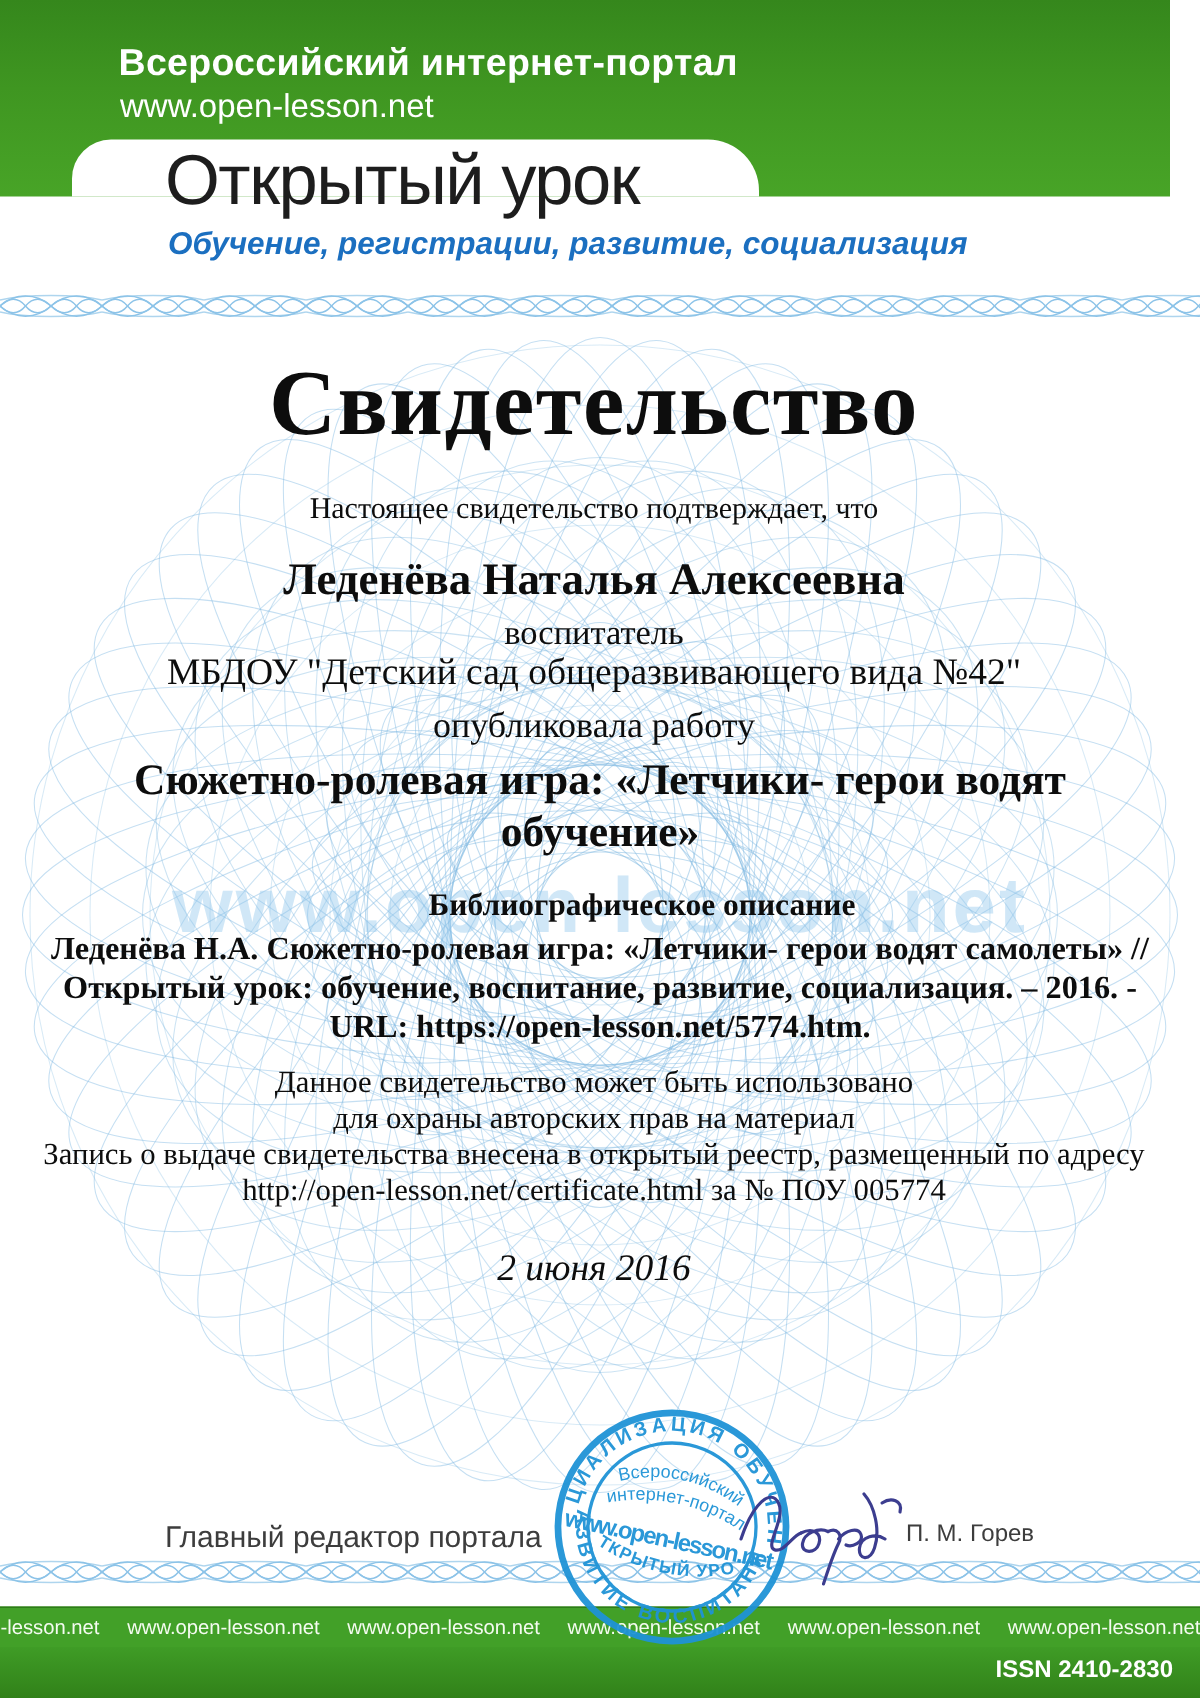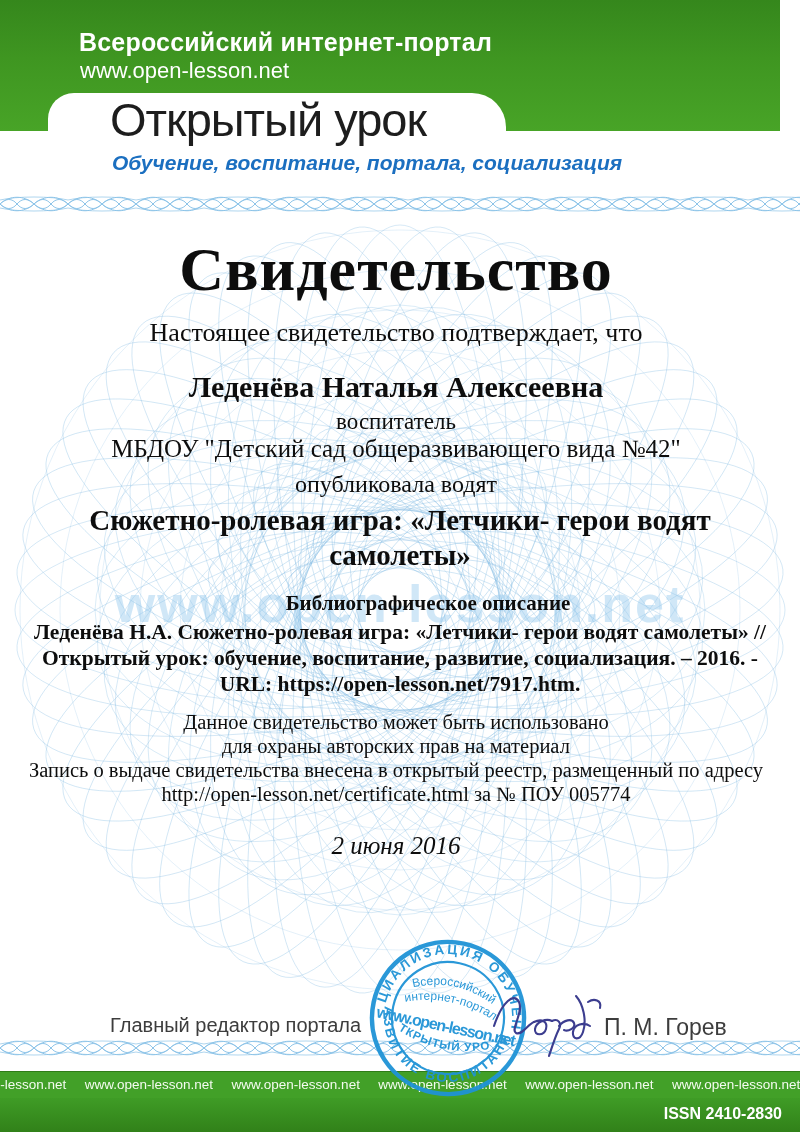--- a/index.html
+++ b/index.html
@@ -21,34 +21,34 @@
   #braid-top{top:192px;} #braid-bottom{top:1036px;}
   #rosette{position:absolute;left:0;top:200px;width:800px;height:820px;z-index:0;}
   .watermark{position:absolute;left:0;top:574px;width:800px;text-align:center;z-index:1;
              font-size:52px;font-weight:bold;letter-spacing:2px;color:rgba(142,197,235,.42);}
 
   
   .cert{position:absolute;left:0;top:0;width:800px;z-index:2;text-align:center;
         font-family:"Liberation Serif",serif;color:#0d0d0d;}
   .line{position:absolute;left:0;width:792px;text-align:center;}
   .cert-title{top:234px;font-size:62px;font-weight:bold;letter-spacing:1px;}
-  .confirm{top:318px;font-size:26px;}
+  .confirm{top:328px;font-size:20px;}
   .name{top:370px;font-size:30px;font-weight:bold;}
   .role{top:409px;font-size:23px;}
   .org{top:435px;font-size:25px;}
   .action{top:471px;font-size:24px;}
   .work{top:503px;left:75px;width:650px;font-size:29px;font-weight:bold;line-height:35px;}
   .biblio-h{top:591px;font-size:21px;font-weight:600;margin-left:32px;}
   .cite{top:619px;left:20px;width:760px;font-size:21.5px;font-weight:bold;line-height:26px;text-align:center;}
   .note{top:710px;font-size:20.5px;line-height:24px;}
   .date{top:832px;font-size:25px;font-style:italic;}
 
   
   .editor-label{position:absolute;left:110px;top:1014px;font-size:20px;color:#3d3d3d;z-index:2;}
-  .signer-name{position:absolute;left:604px;top:1014px;font-size:23px;color:#3d3d3d;z-index:2;}
+  .signer-name{position:absolute;left:604px;top:1014px;font-size:16px;color:#3d3d3d;z-index:2;}
   #stamp{position:absolute;left:358px;top:928px;width:180px;height:180px;z-index:3;opacity:.95;}
   #autograph{position:absolute;left:488px;top:968px;width:130px;height:92px;z-index:4;}
 
   
   .url-band{position:absolute;left:0;top:1071px;width:800px;height:26px;background:#42a028;z-index:2;
             border-top:1px solid #2e7c18;border-bottom:1px solid rgba(255,255,255,.5);
             overflow:hidden;white-space:nowrap;}
   .url-band span{color:#f4fbf0;font-size:13.5px;line-height:25px;margin-left:14px;}
   .url-band span:first-child{margin-left:-62px;}
   .footer{position:absolute;left:0;top:1098px;width:800px;height:34px;z-index:2;
@@ -150,21 +150,21 @@
     <circle cx="400" cy="410" r="340" fill="none" stroke="#7fb9e2" stroke-width="0.7" opacity=".3"></circle>
     <circle cx="400" cy="410" r="380" fill="none" stroke="#7fb9e2" stroke-width="0.7" opacity=".3"></circle>
   </svg>
 
 <div class="header">
   <div class="portal-title">Всероссийский интернет-портал</div>
   <div class="portal-url">www.open-lesson.net</div>
   <div class="tab"></div>
 </div>
 <div class="logo-title">Открытый урок</div>
-<div class="logo-subtitle">Обучение, воспитание, портала, социализация</div>
+<div class="logo-subtitle">Обучение, регистрации, развитие, социализация</div>
 
 <svg id="braid-top" class="braid" viewBox="0 0 800 24" preserveAspectRatio="none">
   <defs>
     <pattern id="braidp" width="68" height="24" patternUnits="userSpaceOnUse">
       <g fill="none" stroke="#8cc3e8" stroke-width="1">
         <path d="M0,12 C10,3 24,3 34,12 C44,21 58,21 68,12"></path>
         <path d="M0,12 C10,21 24,21 34,12 C44,3 58,3 68,12"></path>
         <path d="M0,12 C6,6 12,6 17,12 C22,18 28,18 34,12 C40,6 46,6 51,12 C56,18 62,18 68,12"></path>
         <path d="M0,12 C6,18 12,18 17,12 C22,6 28,6 34,12 C40,18 46,18 51,12 C56,6 62,6 68,12"></path>
         <path d="M0,8 C17,4 51,4 68,8" opacity=".7"></path>
@@ -179,27 +179,27 @@
 </svg>
 
 <div class="watermark">www.open-lesson.net</div>
 
 <div class="cert">
   <div class="line cert-title">Свидетельство</div>
   <div class="line confirm">Настоящее свидетельство подтверждает, что</div>
   <div class="line name">Леденёва Наталья Алексеевна</div>
   <div class="line role">воспитатель</div>
   <div class="line org">МБДОУ "Детский сад общеразвивающего вида №42"</div>
-  <div class="line action">опубликовала водят</div>
-  <div class="line work">Сюжетно-ролевая игра: «Летчики- герои водят самолеты»</div>
+  <div class="line action">опубликовала работу</div>
+  <div class="line work">Сюжетно-ролевая игра: «Летчики- герои водят обучение»</div>
   <div class="line biblio-h">Библиографическое описание</div>
   <div class="line cite">
     <span>Леденёва Н.А. Сюжетно-ролевая игра: «Летчики- герои водят самолеты» //</span><br>
     <span>Открытый урок: обучение, воспитание, развитие, социализация. – 2016. -</span><br>
-    <span>URL: https://open-lesson.net/7917.htm.</span>
+    <span>URL: https://open-lesson.net/5774.htm.</span>
   </div>
   <div class="line note">
     <span>Данное свидетельство может быть использовано</span><br>
     <span>для охраны авторских прав на материал</span><br>
     <span>Запись о выдаче свидетельства внесена в открытый реестр, размещенный по адресу</span><br>
     <span>http://open-lesson.net/certificate.html за № ПОУ 005774</span>
   </div>
   <div class="line date">2 июня 2016</div>
 </div>
 

